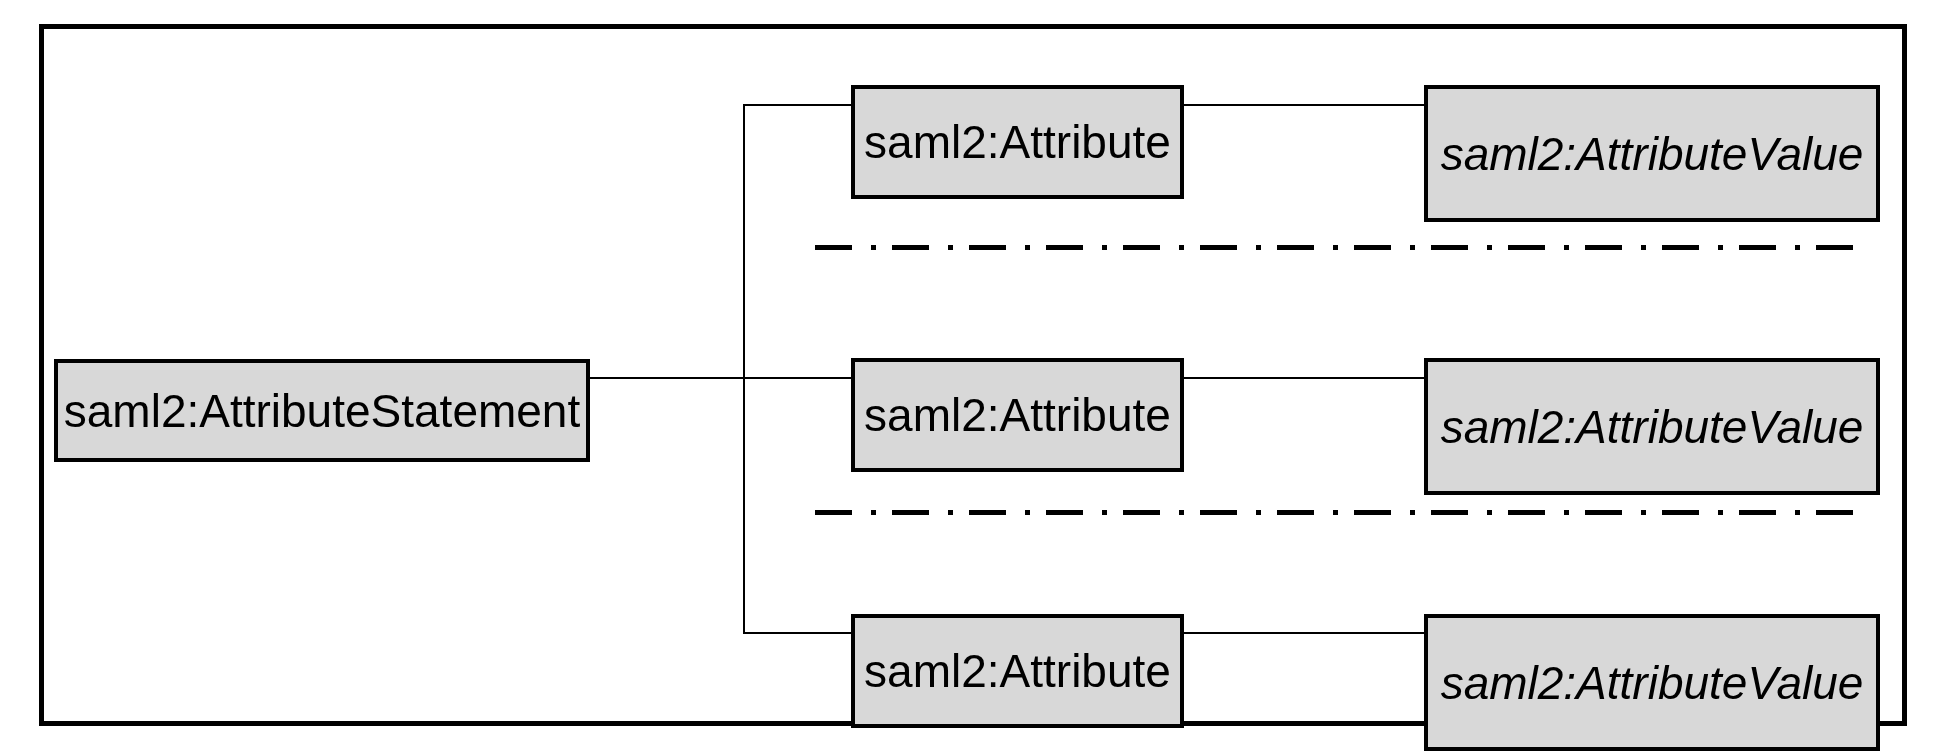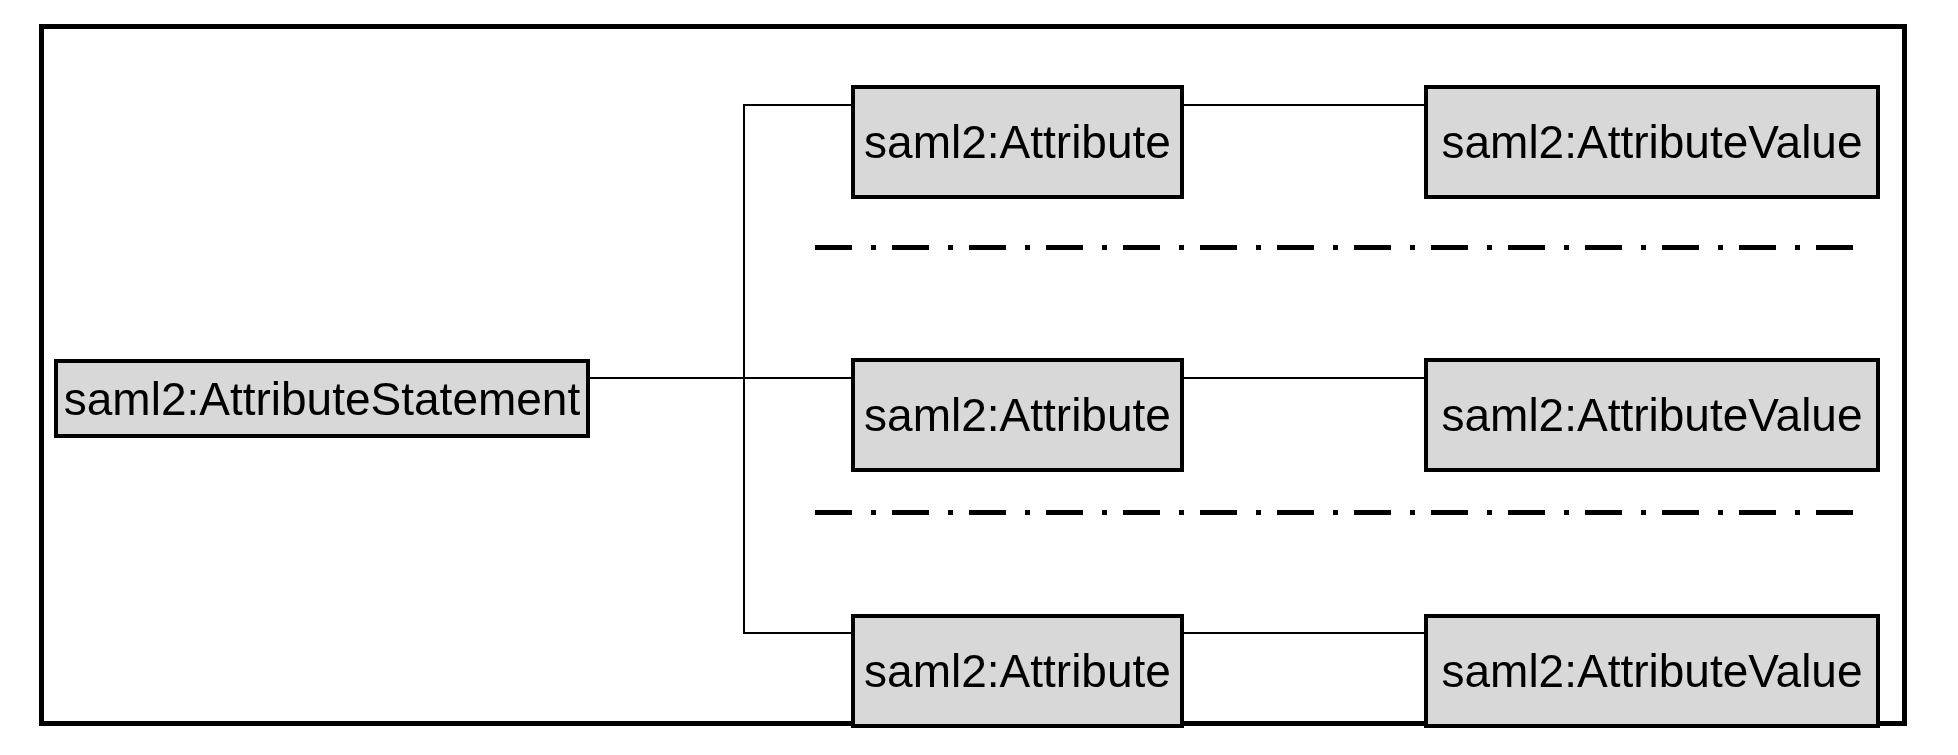--- a/index.html
+++ b/index.html
@@ -32,23 +32,23 @@
     border: 4px solid var(--box-border, #000000);
     display: flex;
     align-items: center;
     justify-content: center;
     font-size: 46px;
     color: #000000;
     white-space: nowrap;
     z-index: 2;
     margin-top: 36px;
   }
-  .node-root        { left: 54px;   top: 323px; width: 536px; height: 79px; }
+  .node-root        { left: 54px;   top: 323px; width: 536px; height: 103px; }
   .node-attr        { left: 851px;  width: 333px; height: 114px; }
-  .node-val         { left: 1424px; width: 456px; height: 114px; }
+  .node-val         { left: 1424px; width: 456px; height: 137px; font-style: italic; }
   .row-0 { top: 49px; }
   .row-1 { top: 322px; }
   .row-2 { top: 578px; }
 
   .line {
     position: absolute;
     background: var(--line, #000000);
     z-index: 1;
   }
   .line.h { height: 2px; }

